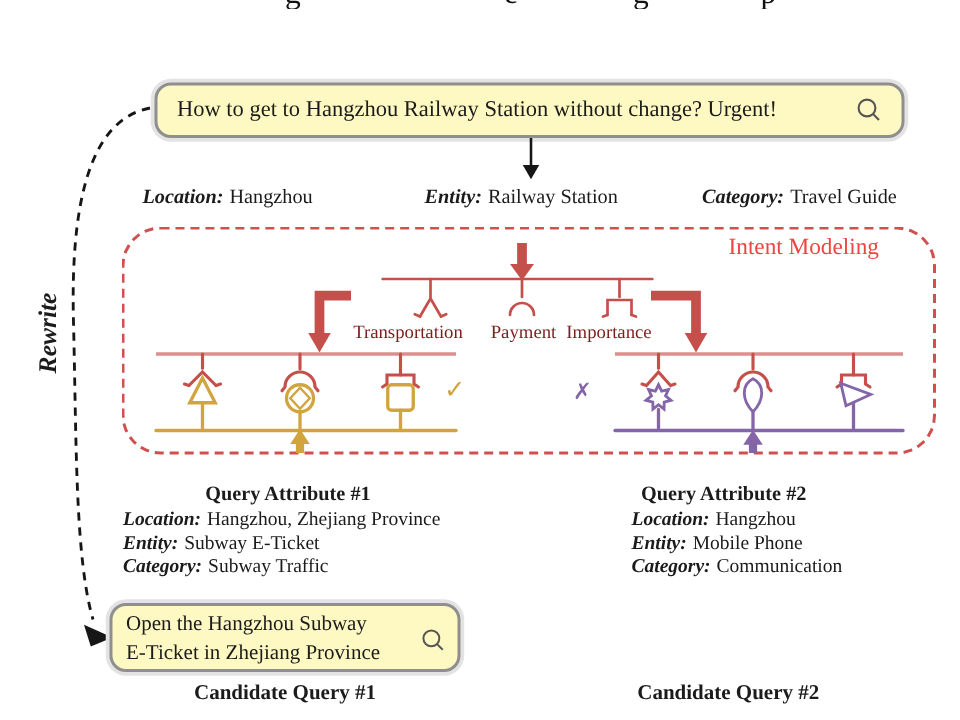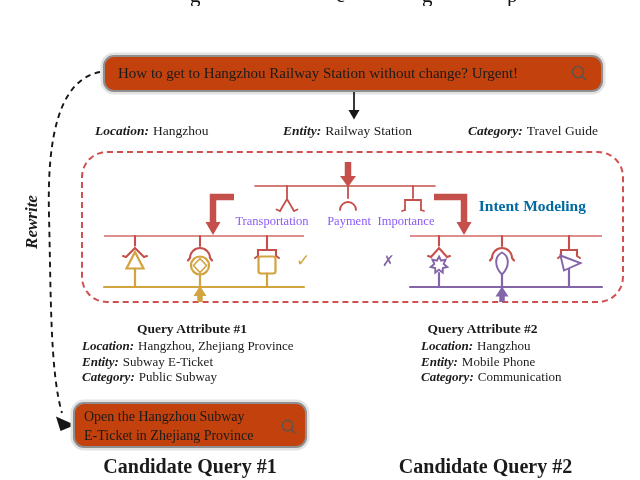--- a/index.html
+++ b/index.html
@@ -7,39 +7,39 @@
           font-family:"Liberation Serif","DejaVu Serif",serif;color:#1b1b1b;}
   .abs{position:absolute;}
   
   .cap-clip{position:absolute;top:0;left:0;width:640px;height:6px;overflow:hidden;}
   .cap-clip span{position:absolute;top:-17px;font-size:21px;color:#111;}
   
   .rewrite{position:absolute;left:-16px;top:212px;width:96px;text-align:center;
            font-weight:bold;font-style:italic;font-size:17px;transform:rotate(-90deg);}
   .input-title{left:103px;top:33px;width:500px;text-align:center;font-size:15px;font-weight:bold;}
   
-  .search-box{box-sizing:border-box;background:#c2410c;border:2px solid #8f8f8f;border-radius:11px;
+  .search-box{box-sizing:border-box;background:#fef9c3;border:2px solid #8f8f8f;border-radius:11px;
               box-shadow:0 0 0 2.5px #e3e3e3;display:flex;align-items:center;}
   .sb-main{left:103px;top:55px;width:500px;height:37px;padding:0 12px 0 13px;font-size:15px;}
   .sb-main .q{flex:1;white-space:nowrap;}
   .sb-cand{font-size:14px;line-height:18.5px;padding:3px 7px 0 9px;}
   .sb-cand .lines{flex:1;}
   .cand1{left:73px;top:402px;width:234px;height:46px;}
   .cand2{left:335px;top:402px;width:301px;height:46px;}
-  .cand-label{top:455px;text-align:center;font-weight:bold;font-size:20px;}
+  .cand-label{top:455px;text-align:center;font-weight:bold;font-size:14px;}
   
   .qattr-label{left:362px;top:98px;font-size:13.5px;font-weight:bold;}
   
   .attr{top:123px;font-size:13.5px;white-space:nowrap;}
   .key{font-weight:bold;font-style:italic;margin-right:4px;}
   
   .intent-box{left:81px;top:151px;width:543px;height:152px;border:2.5px dashed #d24f4f;
               border-radius:26px;box-sizing:border-box;}
-  .intent-title{position:absolute;right:36px;top:3px;font-weight:bold;font-size:15.5px;color:#0369a1;margin-top:41px;}
-  .branch-label{position:absolute;top:61px;transform:translateX(-50%);color:#8b5cf6;font-size:12.5px;white-space:nowrap;text-align:right;}
+  .intent-title{position:absolute;right:36px;top:3px;font-weight:normal;font-size:15.5px;color:#ef4444;}
+  .branch-label{position:absolute;top:61px;transform:translateX(-50%);color:#7f1d1d;font-size:12.5px;white-space:nowrap;text-align:right;}
   .mark{position:absolute;font-family:"DejaVu Sans",sans-serif;font-weight:bold;}
   .mark-check{left:213px;top:97px;color:#d2a43f;font-size:17px;}
   .mark-cross{left:299px;top:99px;color:#8465a8;font-size:15px;}
   
   .qa-title{top:321px;text-align:center;font-weight:bold;font-size:13.5px;}
   .qa-rows{top:338px;font-size:13px;line-height:15.5px;white-space:nowrap;}
   svg{display:block;}
 </style>
 </head>
 <body>
@@ -180,21 +180,21 @@
     <span class="branch-label" style="left:266px">Payment</span>
     <span class="branch-label" style="left:323px">Importance</span>
     <span class="mark mark-check">✓</span>
     <span class="mark mark-cross">✗</span>
   </div>
 
   <div class="abs qa-title" style="left:82px;width:220px">Query Attribute #1</div>
   <div class="abs qa-rows" style="left:82px">
     <div><span class="key">Location:</span><span>Hangzhou, Zhejiang Province</span></div>
     <div><span class="key">Entity:</span><span>Subway E-Ticket</span></div>
-    <div><span class="key">Category:</span><span>Public Subway</span></div>
+    <div><span class="key">Category:</span><span>Subway Traffic</span></div>
   </div>
 
   <div class="abs qa-title" style="left:400px;width:165px">Query Attribute #2</div>
   <div class="abs qa-rows" style="left:421px">
     <div><span class="key">Location:</span><span>Hangzhou</span></div>
     <div><span class="key">Entity:</span><span>Mobile Phone</span></div>
     <div><span class="key">Category:</span><span>Communication</span></div>
   </div>
 
   <div class="abs search-box sb-cand cand1">

